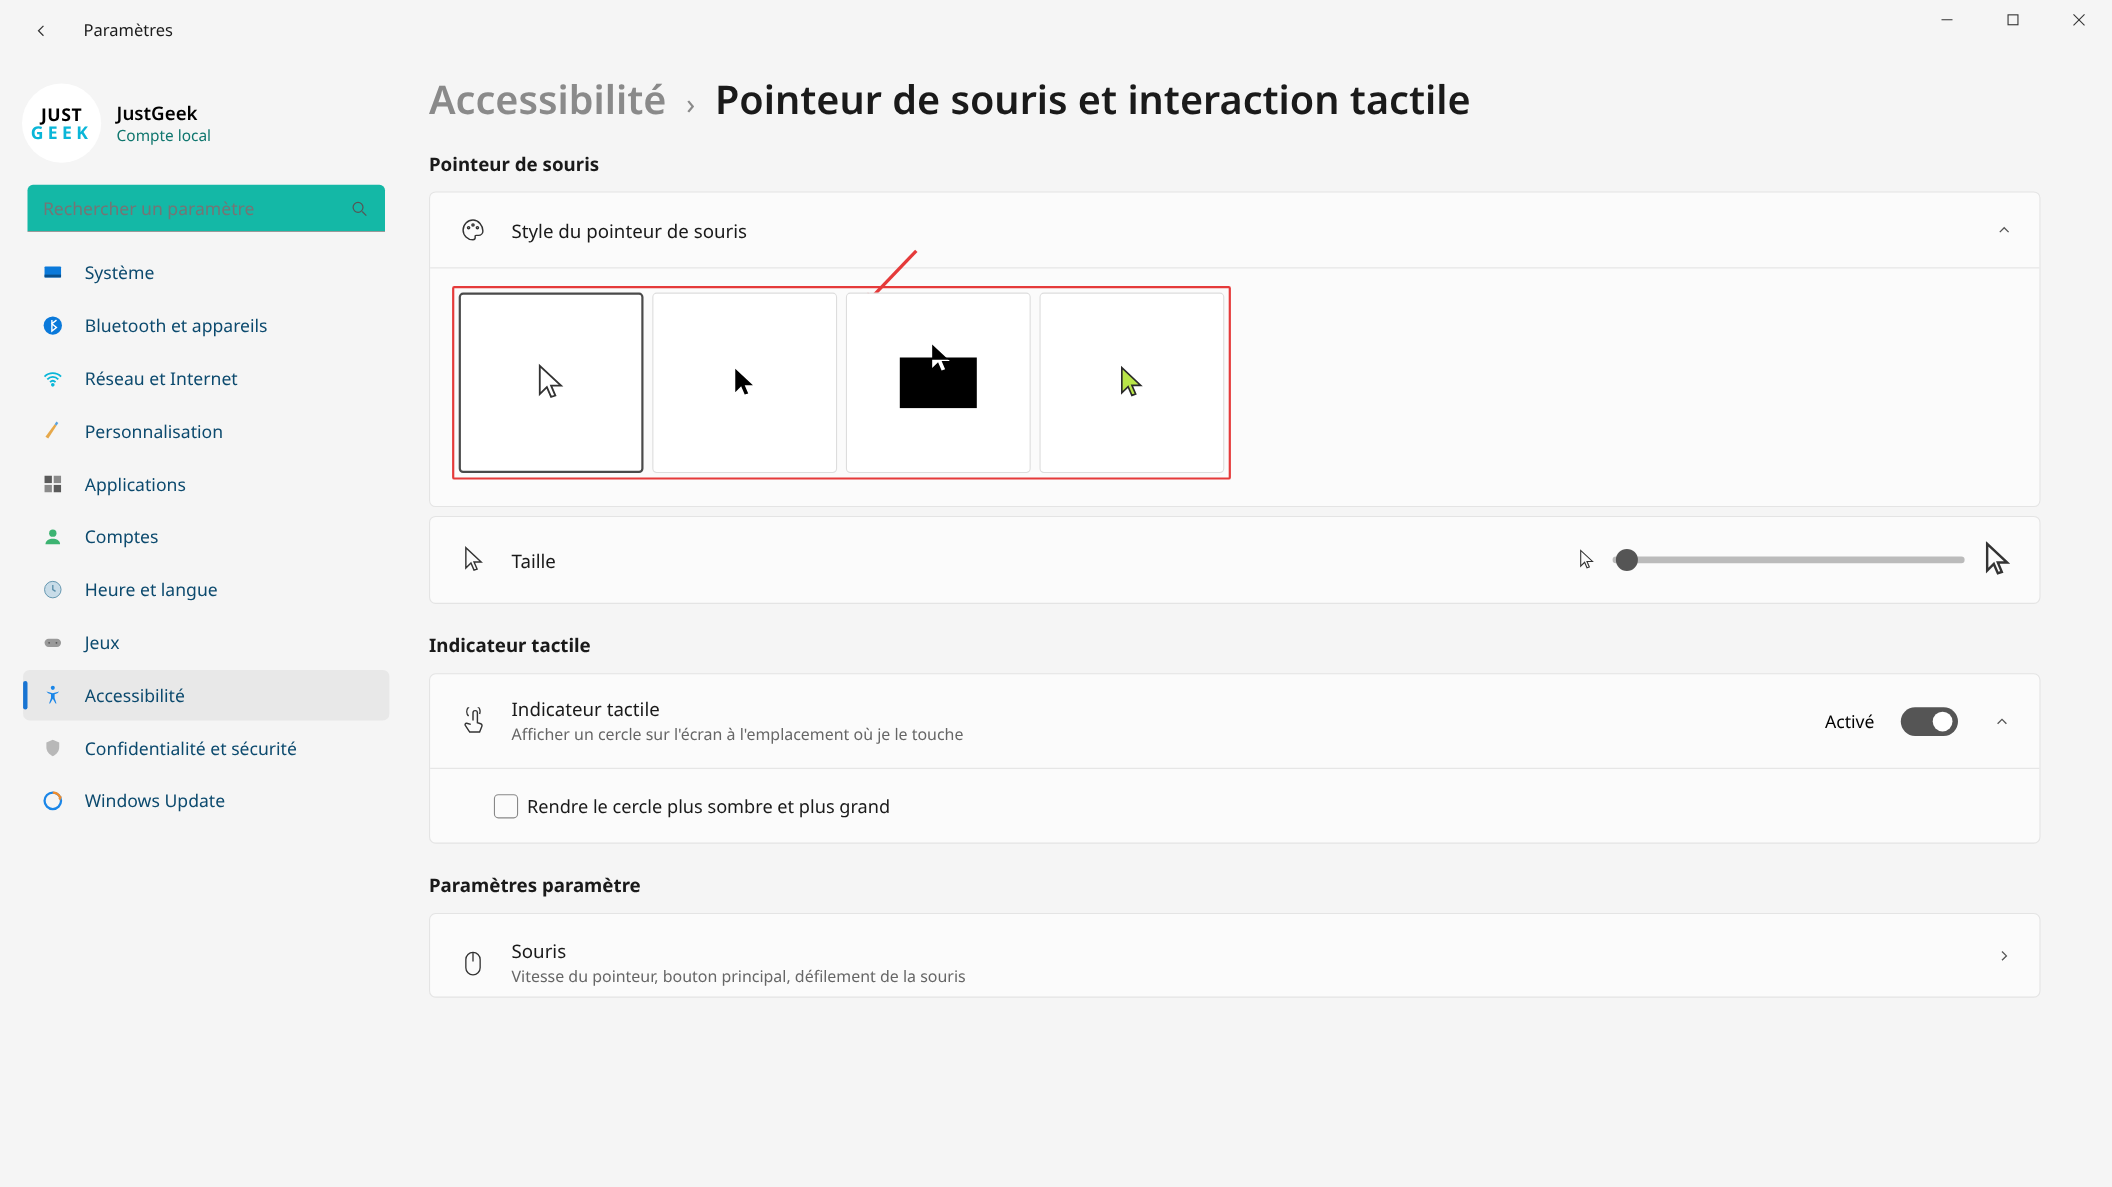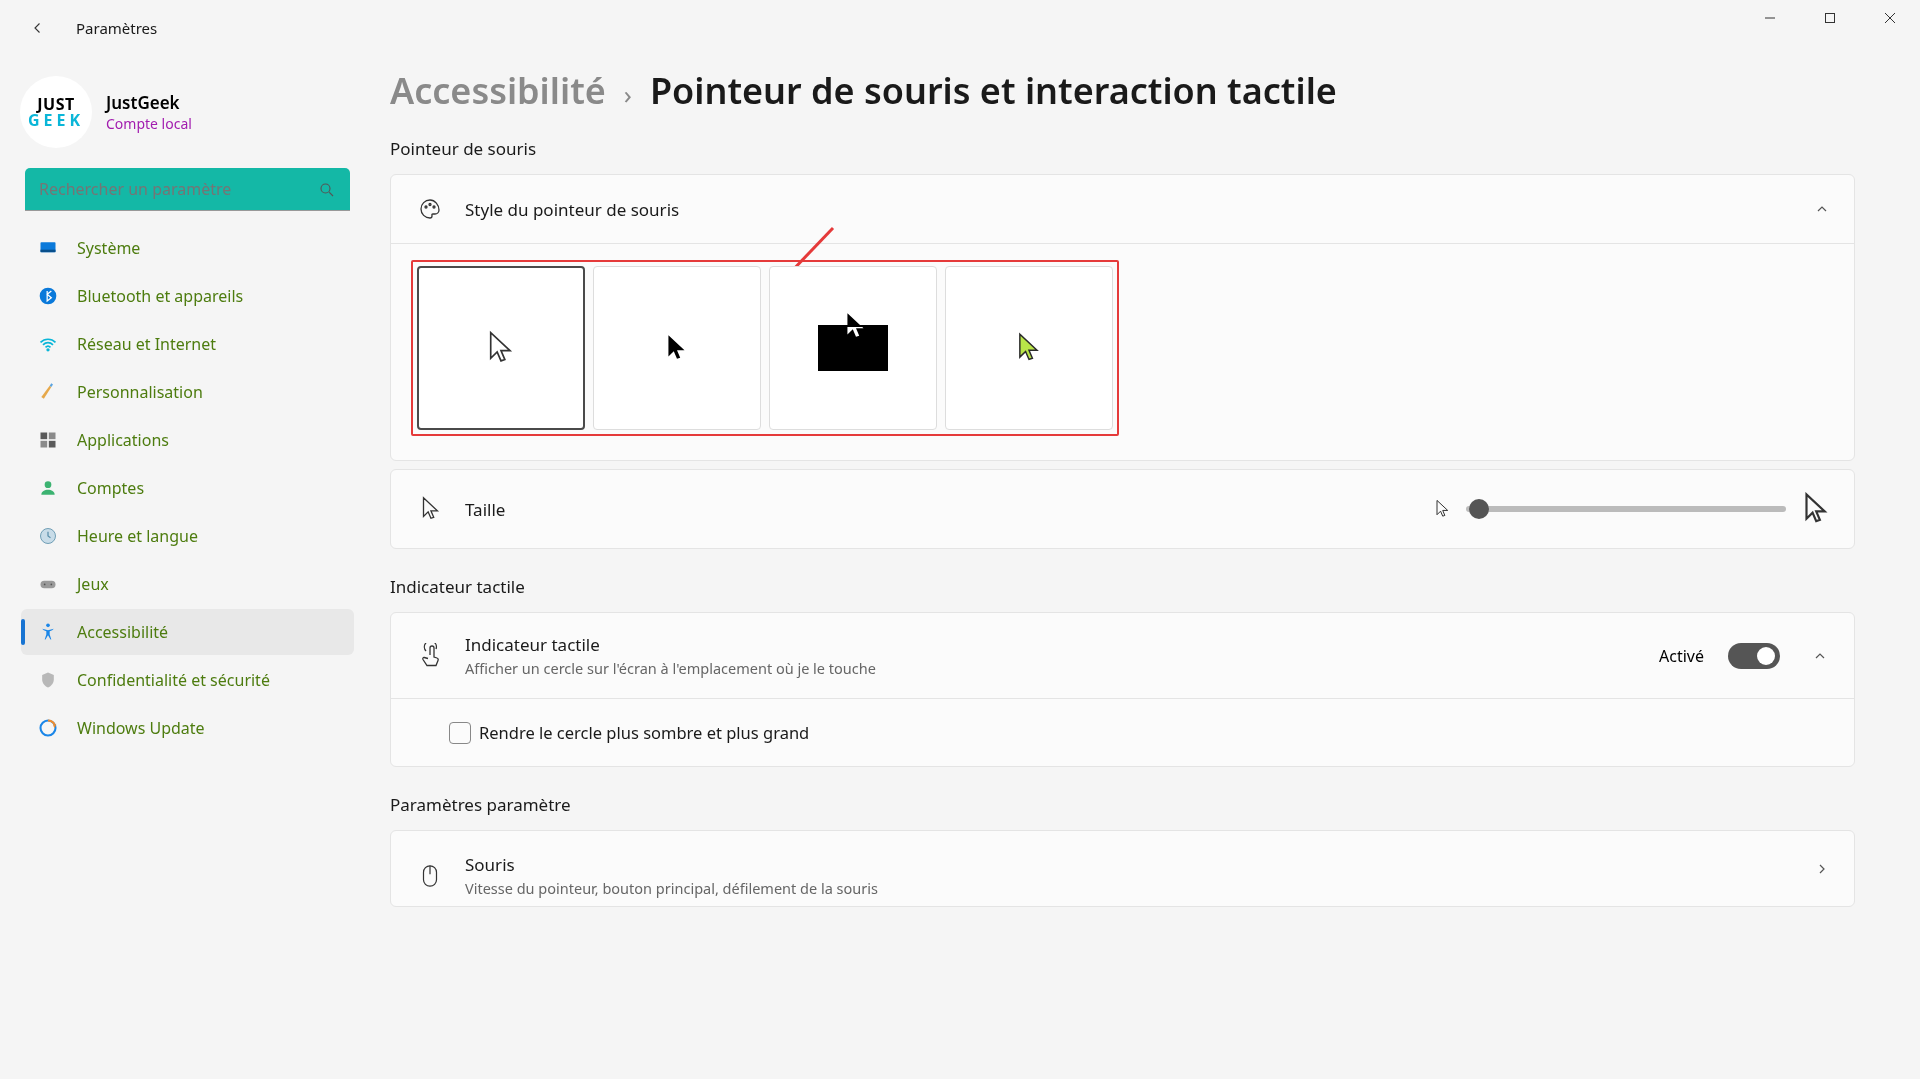--- a/index.html
+++ b/index.html
@@ -17,41 +17,41 @@
 .sidebar { width: 360px; padding: 10px 0 10px 15px; }
 .main { flex: 1; padding: 10px 65px 0 30px; overflow-y: auto; }
 
 
 .user-block { display: flex; align-items: center; padding: 10px 15px 20px 5px; gap: 14px; }
 .avatar { width: 72px; height: 72px; border-radius: 50%; background: #fff; display: flex; align-items: center; justify-content: center; font-weight: bold; font-size: 16px; line-height: 1; overflow: hidden; }
 .avatar-text { text-align: center; }
 .avatar-text .l1 { color: #000; letter-spacing: 0.5px; font-size: 16px; }
 .avatar-text .l2 { color: #0ab6d8; letter-spacing: 4px; font-size: 16px; }
 .user-name { font-size: 17px; font-weight: 600; }
-.user-sub { font-size: 14px; color: #a21caf; }
+.user-sub { font-size: 14px; color: #0f766e; }
 
 
 .search-wrap { position: relative; margin: 0 10px 14px 10px; }
 .search-input { width: 100%; padding: 10px 40px 10px 14px; font-size: 16px; border: none; border-bottom: 1.5px solid #999; background: #14b8a6; border-radius: 5px 5px 0 0; outline: none; }
 .search-icon { position: absolute; right: 14px; top: 50%; transform: translateY(-50%); }
 
 
 .nav { margin-top: 6px; }
-.nav-item { display: flex; align-items: flex-end; gap: 18px; padding: 12px 16px; margin: 2px 6px; border-radius: 6px; cursor: pointer; font-size: 16px; color: #4d7c0f; position: relative; }
+.nav-item { display: flex; align-items: flex-end; gap: 18px; padding: 12px 16px; margin: 2px 6px; border-radius: 6px; cursor: pointer; font-size: 16px; color: #0c4a6e; position: relative; }
 .nav-item.active { background: #e8e8e8; }
 .nav-item.active::before { content: ""; position: absolute; left: 0; top: 10px; bottom: 10px; width: 3.5px; background: #1874d2; border-radius: 2px; }
 .nav-icon { width: 22px; height: 22px; display: flex; align-items: center; justify-content: center; }
 
 
 .breadcrumb { display: flex; align-items: baseline; gap: 18px; margin-bottom: 22px; }
 .bc-parent { font-size: 36px; font-weight: 600; color: #8a8a8a; }
 .bc-sep { font-size: 26px; color: #8a8a8a; }
 .bc-current { font-size: 36px; font-weight: 600; color: #1a1a1a; }
 
-.section-title { font-size: 17px; font-weight: 400; margin-bottom: 14px; color: #1a1a1a; }
+.section-title { font-size: 17px; font-weight: 700; margin-bottom: 14px; color: #1a1a1a; }
 
 .card { background: #fbfbfb; border: 1px solid #e4e4e4; border-radius: 6px; margin-bottom: 8px; }
 .card-row { display: flex; align-items: center; padding: 22px 26px; gap: 22px; position: relative; }
 .card-icon { width: 26px; display:flex; align-items:center; justify-content:center; }
 .card-label { font-size: 17px; color: #1a1a1a; }
 .card-sub { font-size: 14.5px; color: #666; margin-top: 2px; }
 .chev { position: absolute; right: 24px; top: 50%; transform: translateY(-50%); }
 
 .style-grid { padding: 16px 26px 24px 20px; border-top: 1px solid #e4e4e4; position:relative; }
 .highlight-box { border: 2px solid #e53a3a; padding: 4px; display: inline-flex; gap: 8px; border-radius: 2px; }

